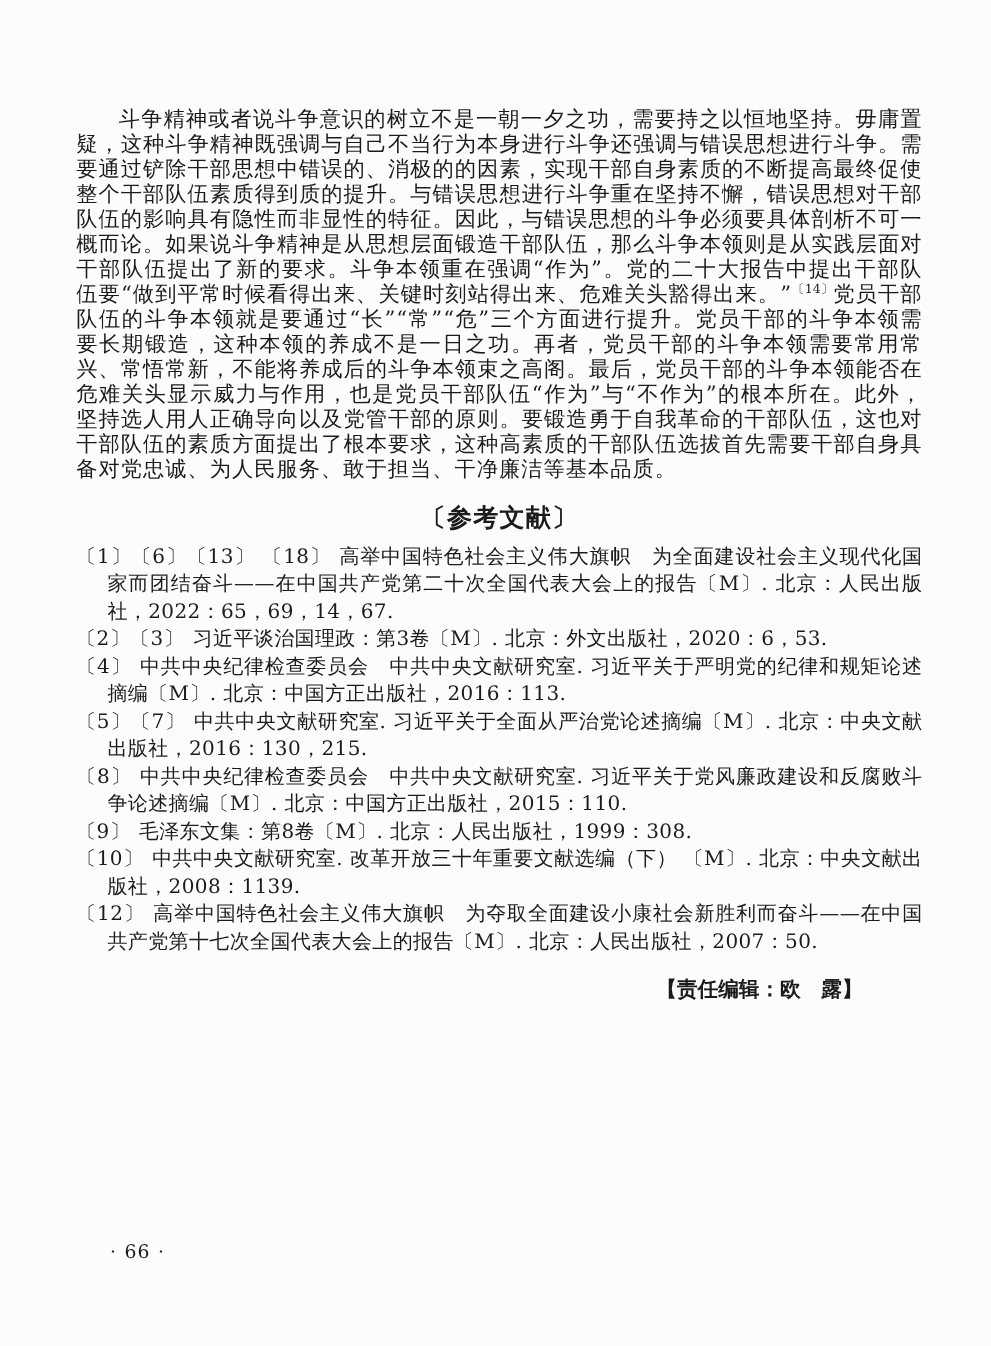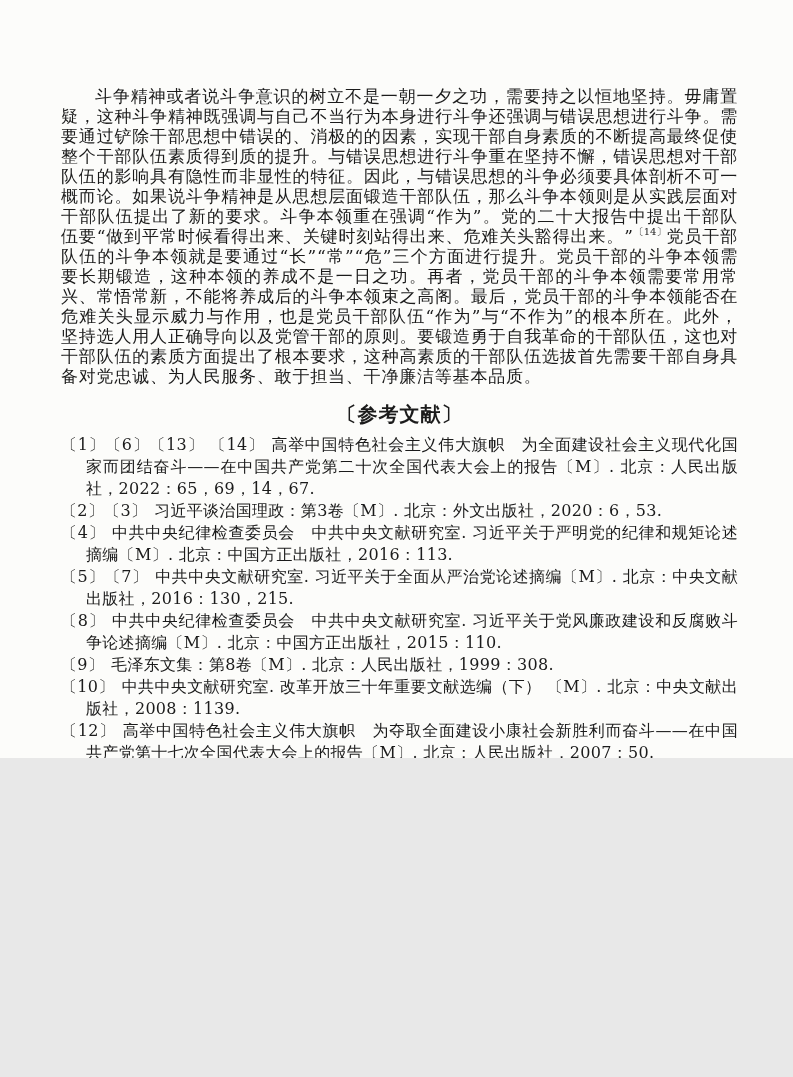--- a/index.html
+++ b/index.html
@@ -1,19 +1,19 @@
 <!DOCTYPE html>
 <html><head>
 <meta charset="utf-8">
 <style>
   html, body { margin: 0; padding: 0; background: #e8e8e8; }
   .page {
     position: relative;
     width: 793px;
-    height: 758px;
+    height: 1077px;
     margin: 0 auto;
     background: #fcfcfa;
     color: #1b1b1b;
     font-family: "DejaVu Serif", serif;
     overflow: hidden;
     box-shadow: 0 0 4px rgba(0,0,0,.2);
   }
   .content {
     position: absolute;
     left: 61px;
@@ -73,21 +73,21 @@
 
 <div class="page">
   <div class="content">
 
     <p class="para"><span>斗争精神或者说斗争意识的树立不是一朝一夕之功，需要持之以恒地坚持。毋庸置疑，这种斗争精神既强调与自己不当行为本身进行斗争还强调与错误思想进行斗争。需要通过铲除干部思想中错误的、消极的的因素，实现干部自身素质的不断提高最终促使整个干部队伍素质得到质的提升。与错误思想进行斗争重在坚持不懈，错误思想对干部队伍的影响具有隐性而非显性的特征。因此，与错误思想的斗争必须要具体剖析不可一概而论。如果说斗争精神是从思想层面锻造干部队伍，那么斗争本领则是从实践层面对干部队伍提出了新的要求。斗争本领重在强调“作为”。党的二十大报告中提出干部队伍要“做到平常时候看得出来、关键时刻站得出来、危难关头豁得出来。”</span><sup class="fn-sup">〔14〕</sup><span>党员干部队伍的斗争本领就是要通过“长”“常”“危”三个方面进行提升。党员干部的斗争本领需要长期锻造，这种本领的养成不是一日之功。再者，党员干部的斗争本领需要常用常兴、常悟常新，不能将养成后的斗争本领束之高阁。最后，党员干部的斗争本领能否在危难关头显示威力与作用，也是党员干部队伍“作为”与“不作为”的根本所在。此外，坚持选人用人正确导向以及党管干部的原则。要锻造勇于自我革命的干部队伍，这也对干部队伍的素质方面提出了根本要求，这种高素质的干部队伍选拔首先需要干部自身具备对党忠诚、为人民服务、敢于担当、干净廉洁等基本品质。</span></p>
 
 
     <div class="ref-heading">〔参考文献〕</div>
 
     <div class="refs">
-      <div class="ref-item"><span class="ref-label">〔1〕〔6〕〔13〕 〔14〕</span><span>高举中国特色社会主义伟大旗帜　为全面建设社会主义现代化国家而团结奋斗——在中国共产党第二十次全国代表大会上的报告〔M〕. 北京：人民出版社，2022：65，69，14，67.</span></div>
+      <div class="ref-item"><span class="ref-label">〔1〕〔6〕〔13〕 〔18〕</span><span>高举中国特色社会主义伟大旗帜　为全面建设社会主义现代化国家而团结奋斗——在中国共产党第二十次全国代表大会上的报告〔M〕. 北京：人民出版社，2022：65，69，14，67.</span></div>
       <div class="ref-item"><span class="ref-label">〔2〕〔3〕</span><span>习近平谈治国理政：第3卷〔M〕. 北京：外文出版社，2020：6，53.</span></div>
       <div class="ref-item"><span class="ref-label">〔4〕</span><span>中共中央纪律检查委员会　中共中央文献研究室. 习近平关于严明党的纪律和规矩论述摘编〔M〕. 北京：中国方正出版社，2016：113.</span></div>
       <div class="ref-item"><span class="ref-label">〔5〕〔7〕</span><span>中共中央文献研究室. 习近平关于全面从严治党论述摘编〔M〕. 北京：中央文献出版社，2016：130，215.</span></div>
       <div class="ref-item"><span class="ref-label">〔8〕</span><span>中共中央纪律检查委员会　中共中央文献研究室. 习近平关于党风廉政建设和反腐败斗争论述摘编〔M〕. 北京：中国方正出版社，2015：110.</span></div>
       <div class="ref-item"><span class="ref-label">〔9〕</span><span>毛泽东文集：第8卷〔M〕. 北京：人民出版社，1999：308.</span></div>
       <div class="ref-item"><span class="ref-label">〔10〕</span><span>中共中央文献研究室. 改革开放三十年重要文献选编（下） 〔M〕. 北京：中央文献出版社，2008：1139.</span></div>
       <div class="ref-item"><span class="ref-label">〔12〕</span><span>高举中国特色社会主义伟大旗帜　为夺取全面建设小康社会新胜利而奋斗——在中国共产党第十七次全国代表大会上的报告〔M〕. 北京：人民出版社，2007：50.</span></div>
     </div>
 
     <div class="editor">【责任编辑：欧　露】</div>

